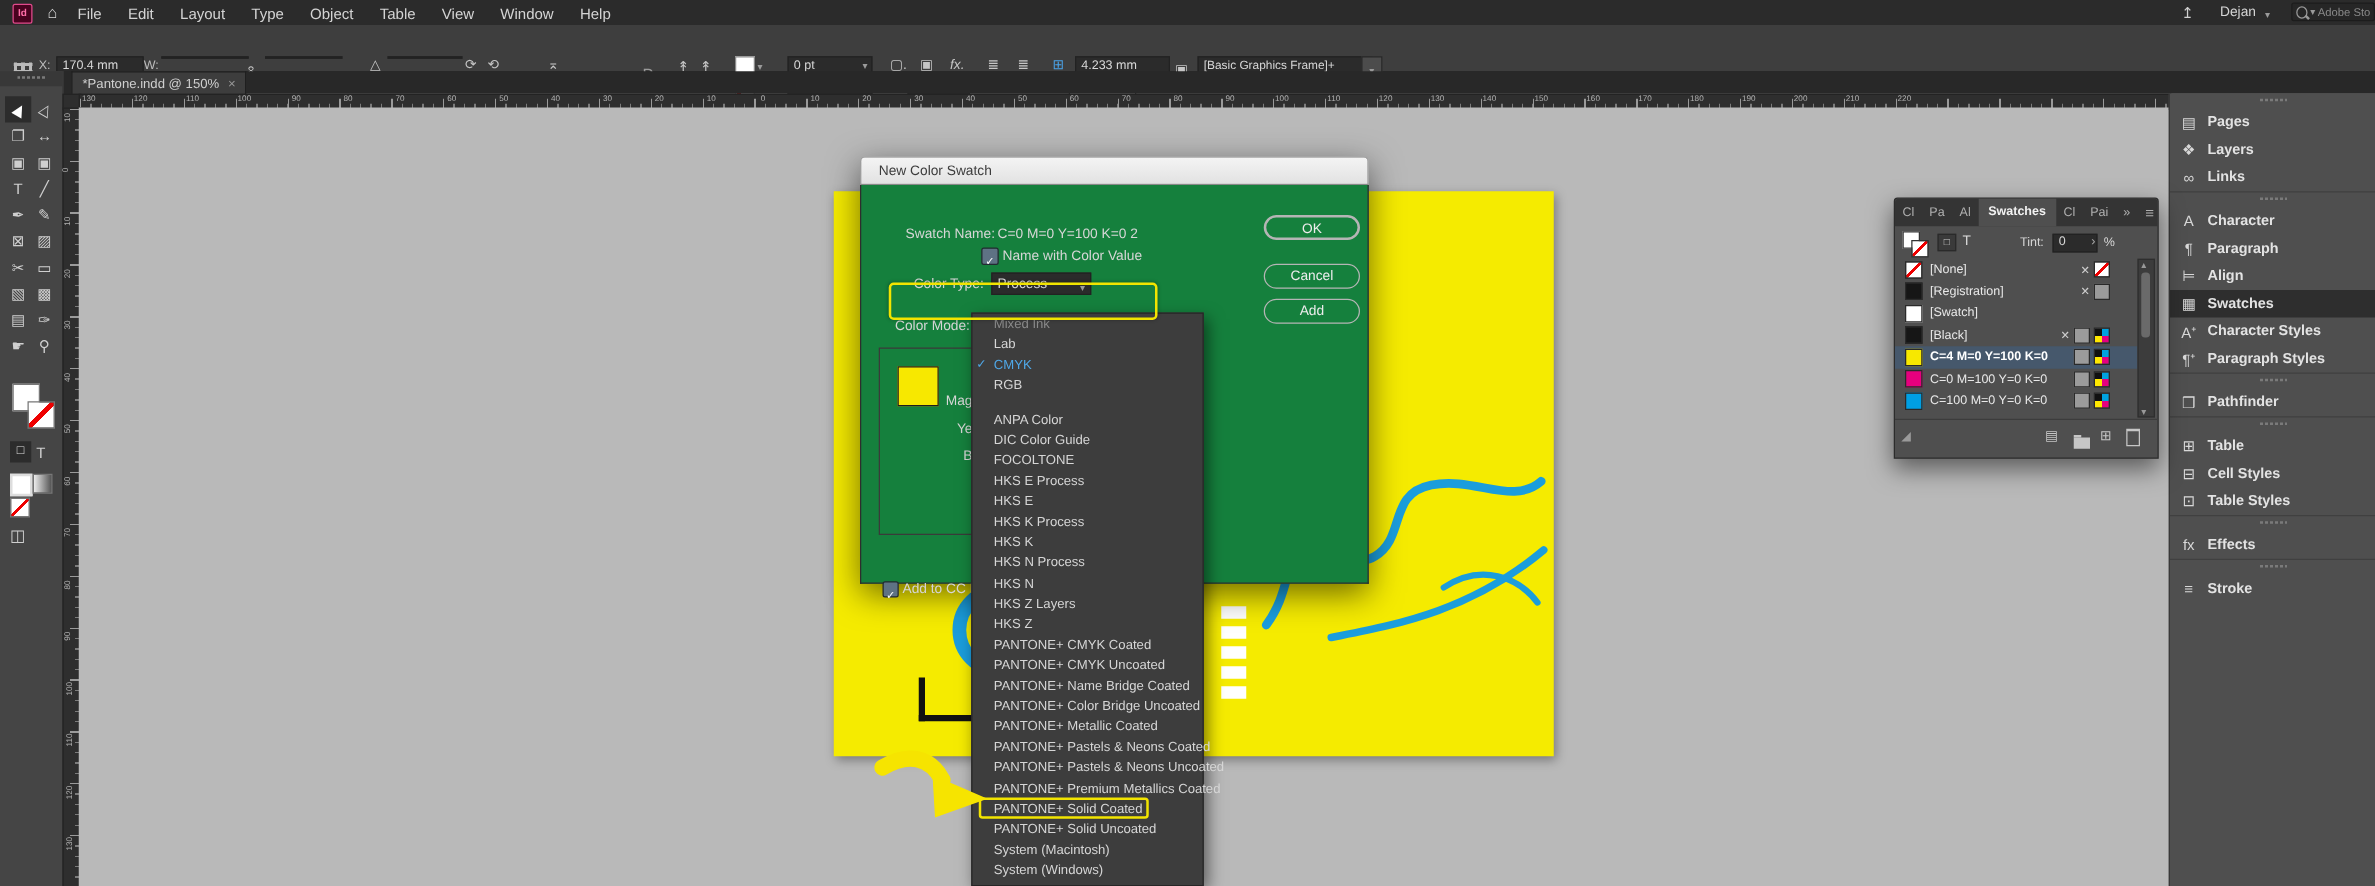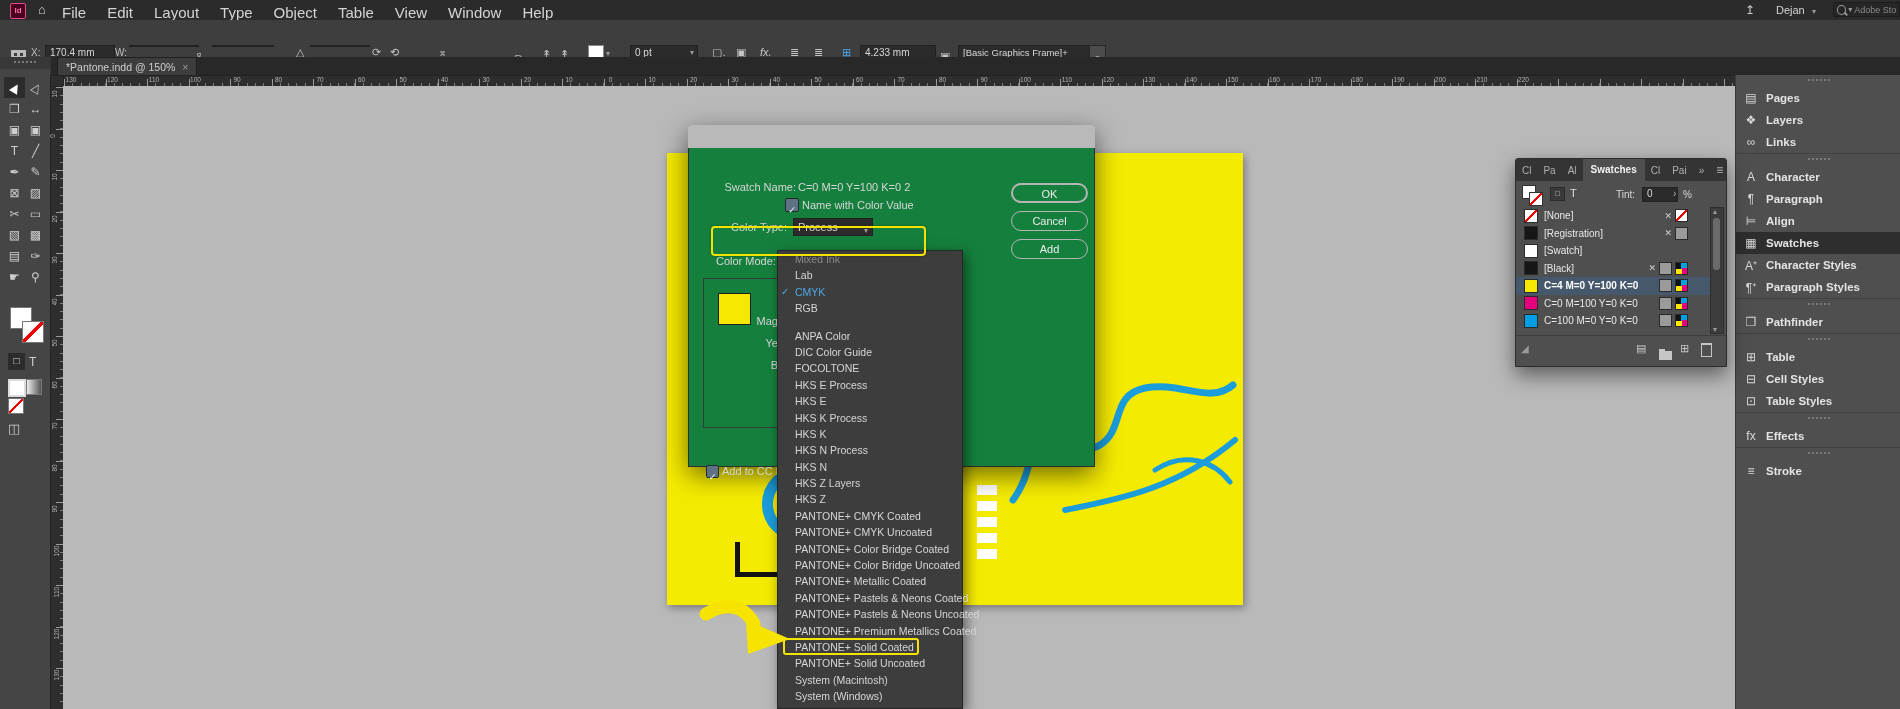--- a/index.html
+++ b/index.html
@@ -4,21 +4,21 @@
 <style>
   html,body{margin:0;padding:0}
   body{width:1900px;height:709px;overflow:hidden;position:relative;
        background:#b9b9b9;font-family:"Liberation Sans",sans-serif;
        -webkit-font-smoothing:antialiased;color:#ddd}
   .abs{position:absolute}
   .glyph{color:#c6c6c6;font-size:11px;line-height:1;display:inline-block}
   .muted{color:#9a9a9a}
   
   #menubar{left:0;top:0;width:1900px;height:20px;background:#2b2b2b;border-bottom:1px solid #1f1f1f;display:flex;align-items:center}
-  .mitem{font-size:15px;color:#d4d4d4;margin-right:21px;cursor:default}
+  .mitem{font-size:12px;color:#d4d4d4;margin-right:21px;cursor:default}
   #controlbar{left:0;top:20px;width:1900px;height:37px;background:#3e3e3e;border-bottom:1px solid #262626}
   .clabel{font-size:10px;color:#bdbdbd}
   .field{background:#2b2b2b;border:1px solid #222;color:#d8d8d8;font-size:10px;line-height:13px;padding:0 4px;white-space:nowrap;overflow:hidden}
   .chev{color:#9a9a9a;font-size:8px}
   
   #tabstrip{left:50px;top:57px;width:1850px;height:18px;background:#282828}
   #doctab{left:57px;top:57px;height:18px;background:#3d3d3d;border:1px solid #1f1f1f;border-bottom:none;display:flex;align-items:center;padding:0 8px;gap:7px}
   #doctab span{font-size:10.5px;color:#cfcfcf}
   
   .ruler{background:#2e2e2e;border:1px solid #232323}
@@ -356,37 +356,38 @@
 
     <svg class="abs" style="left:338px;top:197px" width="238" height="170" viewBox="0 0 238 170">
       <path d="M8,150 C30,120 20,95 45,80 C75,62 70,110 95,95 C120,80 105,45 140,38 C175,31 205,55 228,35" stroke="#1b9ddc" stroke-width="7" fill="none" stroke-linecap="round"></path>
       <path d="M60,160 C110,150 170,140 230,90" stroke="#1b9ddc" stroke-width="6" fill="none" stroke-linecap="round"></path>
       <path d="M150,120 C180,100 210,112 225,132" stroke="#1b9ddc" stroke-width="5" fill="none" stroke-linecap="round"></path>
     </svg>
   </div>
 </div>
 
 <div class="abs" id="dialog">
+  <div id="dlgtitle">New Color Swatch</div>
   <div id="dlgbody">
     <span class="dlab" style="right:298px;top:33px">Swatch Name:</span>
     <span class="dlab" style="left:109px;top:33px">C=0 M=0 Y=100 K=0 2</span>
     <div class="cb" style="left:96px;top:50px"><span>✓</span></div>
     <span class="dlab" style="left:113px;top:51px">Name with Color Value</span>
     <span class="dlab" style="right:307px;top:73px">Color Type:</span>
     <div class="field" style="position:absolute;left:104px;top:70px;width:70px;height:16px;line-height:16px;font-size:11px"><span>Process</span><span class="chev abs" style="right:4px;top:4px">▾</span></div>
     <span class="dlab" style="left:27px;top:107px">Color Mode:</span>
     <div class="field" style="position:absolute;left:91px;top:103px;width:134px;height:19px;line-height:19px;font-size:11px;font-weight:bold"><span>CMYK</span><span class="chev abs" style="right:5px;top:5px">▾</span></div>
     <div class="abs" style="left:14px;top:130px;width:96px;height:148px;border:1px solid #3a3a3a"></div>
     <div class="abs" style="left:29px;top:145px;width:31px;height:30px;background:#f7e800;border:1px solid #1e1e1e"></div>
     <span class="dlab" style="left:2px;top:167px;width:87px;text-align:right">Mag</span>
     <span class="dlab" style="left:2px;top:189px;width:87px;text-align:right">Ye</span>
     <span class="dlab" style="left:2px;top:211px;width:87px;text-align:right">B</span>
     <div class="cb" style="left:17px;top:317px;width:11px;height:11px"><span style="line-height:11px">✓</span></div>
     <span class="dlab" style="left:33px;top:317px">Add to CC Li</span>
-    <div class="dlgbtn primary" style="top:35px">OK</div>
+    <div class="dlgbtn primary" style="top:24px">OK</div>
     <div class="dlgbtn" style="top:63px">Cancel</div>
     <div class="dlgbtn" style="top:91px">Add</div>
   </div>
 </div>
 
 <div class="yellowbox" style="left:711px;top:226px;width:211px;height:26px"></div>
 
 <div class="abs" id="dropdown">
     <div class="dd-item disabled">Mixed Ink</div>
     <div class="dd-item">Lab</div>
@@ -399,21 +400,21 @@
     <div class="dd-item">HKS E Process</div>
     <div class="dd-item">HKS E</div>
     <div class="dd-item">HKS K Process</div>
     <div class="dd-item">HKS K</div>
     <div class="dd-item">HKS N Process</div>
     <div class="dd-item">HKS N</div>
     <div class="dd-item">HKS Z Layers</div>
     <div class="dd-item">HKS Z</div>
     <div class="dd-item">PANTONE+ CMYK Coated</div>
     <div class="dd-item">PANTONE+ CMYK Uncoated</div>
-    <div class="dd-item">PANTONE+ Color Bridge Coated</div>
+    <div class="dd-item">PANTONE+ Name Bridge Coated</div>
     <div class="dd-item">PANTONE+ Color Bridge Uncoated</div>
     <div class="dd-item">PANTONE+ Metallic Coated</div>
     <div class="dd-item">PANTONE+ Pastels &amp; Neons Coated</div>
     <div class="dd-item">PANTONE+ Pastels &amp; Neons Uncoated</div>
     <div class="dd-item">PANTONE+ Premium Metallics Coated</div>
     <div class="dd-item">PANTONE+ Solid Coated<div class="dd-hl"></div></div>
     <div class="dd-item">PANTONE+ Solid Uncoated</div>
     <div class="dd-item">System (Macintosh)</div>
     <div class="dd-item">System (Windows)</div>
   </div>

